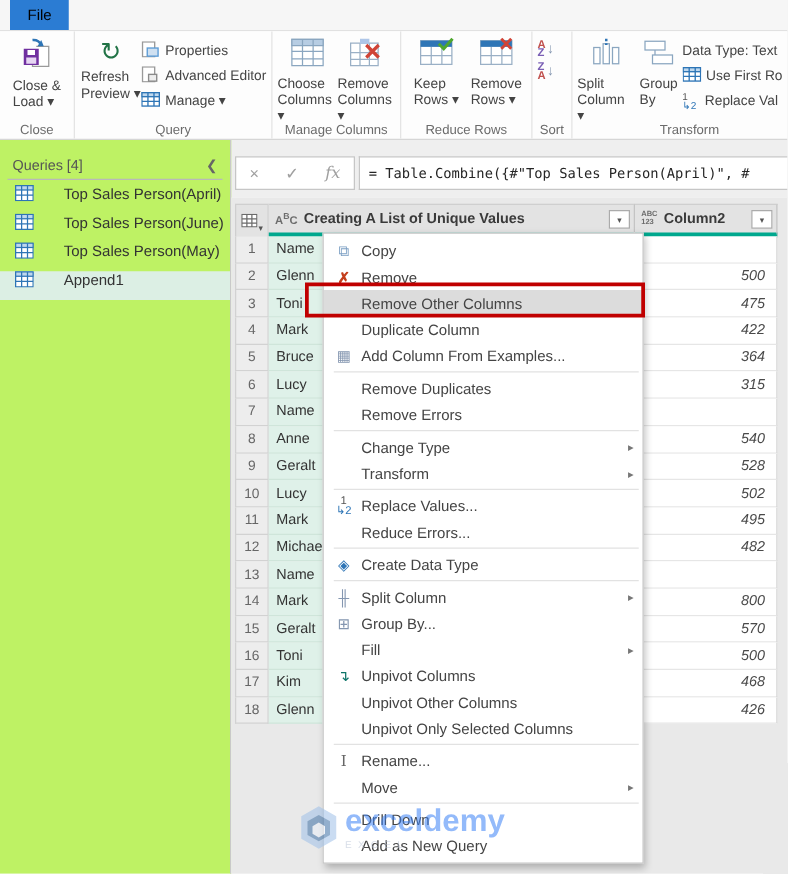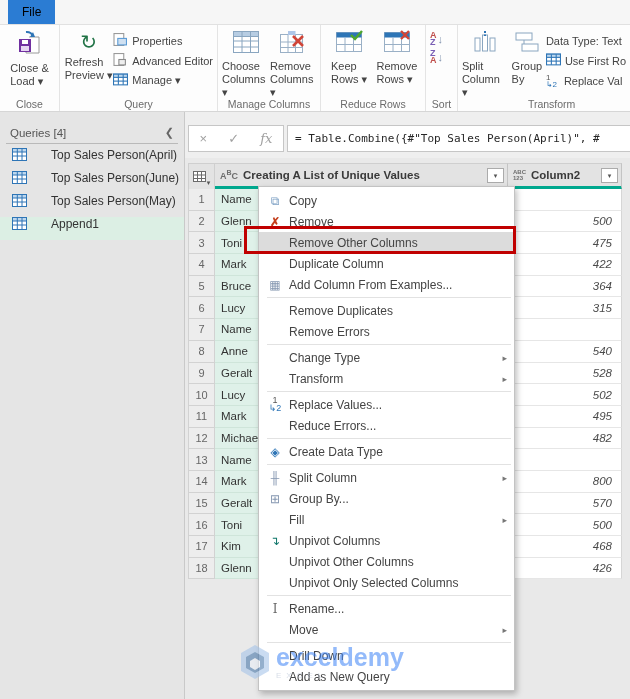--- a/index.html
+++ b/index.html
@@ -35,21 +35,21 @@
   .fx-box { position:absolute; left:3px; top:13px; width:96px; height:27px; background:#fff;
             border:1px solid #c6c6c6; display:flex; align-items:center; justify-content:space-around; }
   .fx-box span { color:#a0a0a0; font-size:13px; }
   .fx-box .fx { font-family:"DejaVu Serif", serif; font-style:italic; font-size:13px; }
   .formula-box { position:absolute; left:102px; top:13px; width:343px; height:27px; background:#fff;
                  border:1px solid #c6c6c6; border-right:none; display:flex; align-items:center; overflow:hidden; }
   .formula-box input { border:none; outline:none; width:100%; font-family:"DejaVu Sans Mono", monospace;
                        font-size:11px; color:#262626; padding-left:7px; background:transparent; }
 
   
-  .sidebar { position:absolute; left:0; top:112px; width:185px; height:587px; background:#e5e5e5;
+  .sidebar { position:absolute; left:0; top:112px; width:185px; height:587px; background:#bef264;
              border-right:1px solid #c9c9c9; }
   .sb-head { display:flex; justify-content:space-between; align-items:center; padding:14px 10px 4px 10px; }
   .sb-title { font-size:11.5px; color:#555; }
   .sb-collapse { font-size:11px; color:#666; cursor:default; }
   .sb-rule { border-top:1px solid #b9b9b9; margin:0 6px 4px 6px; }
   .q-item { display:flex; align-items:flex-start; gap:24px; height:23px; padding-left:12px; font-size:12px;
             color:#333; cursor:default; }
   .q-item.selected { background:#dcefe4; }
   .tbl-ico { width:15px; height:13px; flex:0 0 auto; }
 

